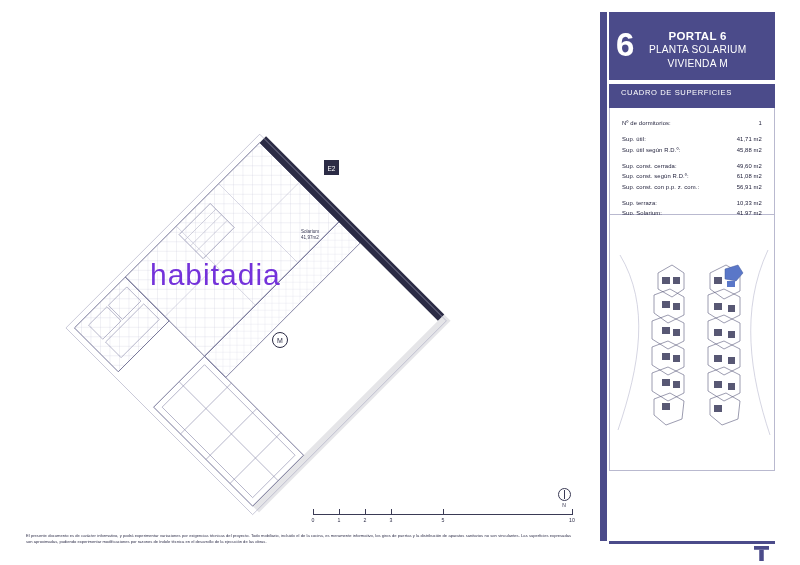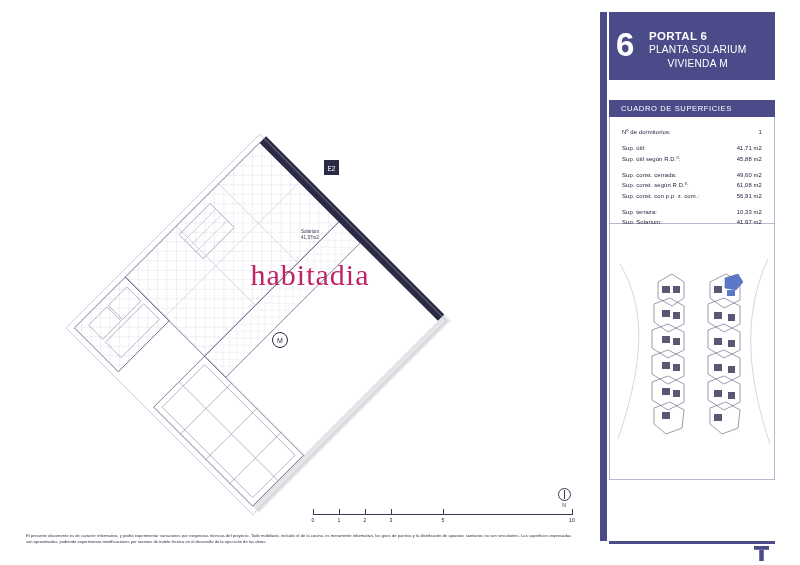--- a/index.html
+++ b/index.html
@@ -27,25 +27,24 @@
     top: 0;
     width: 600px;
     height: 565px;
   }
 
   .watermark {
     position: absolute;
     left: 150px;
     top: 258px;
     width: 320px;
-    text-align: center;
     font-size: 30px;
     letter-spacing: 1px;
-    color: #be185d;
-    font-family: Liberation Serif, serif;
+    color: #6d28d9;
+    font-family: Liberation Sans, sans-serif;
     font-weight: 400;
     opacity: .95;
     pointer-events: none;
     user-select: none;
   }
 
   .plan-svg {
     position: absolute;
     left: 0;
     top: 0;
@@ -165,37 +164,38 @@
   .title-block .lines {
     position: absolute;
     left: 40px;
     top: 17px;
   }
   .title-block .l1 {
     font-size: 11.5px;
     font-weight: bold;
     letter-spacing: .3px;
     line-height: 1.25;
+    text-align: center;
   }
   .title-block .l2, .title-block .l3 {
     font-size: 10.2px;
     letter-spacing: .2px;
     line-height: 1.3;
     text-align: center;
   }
 
   .band {
     background: #4b4b8a;
     color: #ffffff;
-    height: 17px;
+    height: 24px;
     line-height: 17px;
     padding-left: 12px;
     font-size: 7.6px;
     letter-spacing: .6px;
-    margin-top: 20px;
+    margin-top: 4px;
   }
 
   .surfaces {
     border: 1px solid #b9b9cf;
     border-top: none;
     padding: 10px 12px 12px 12px;
     height: 107px;
     box-sizing: border-box;
     background: #fff;
   }

